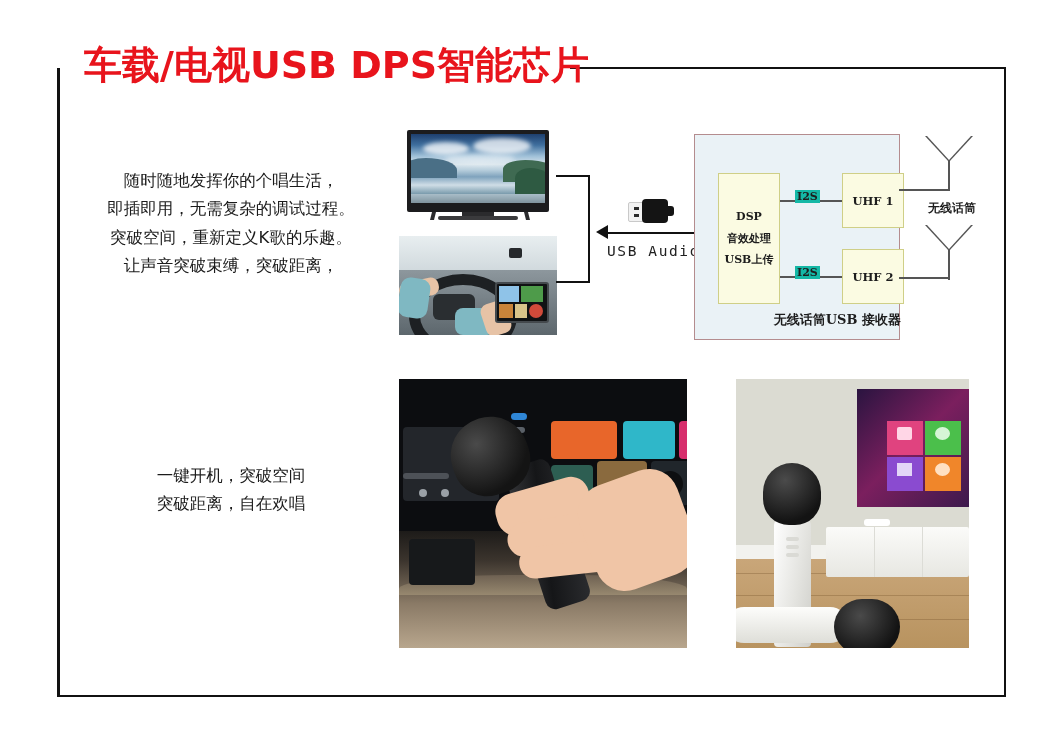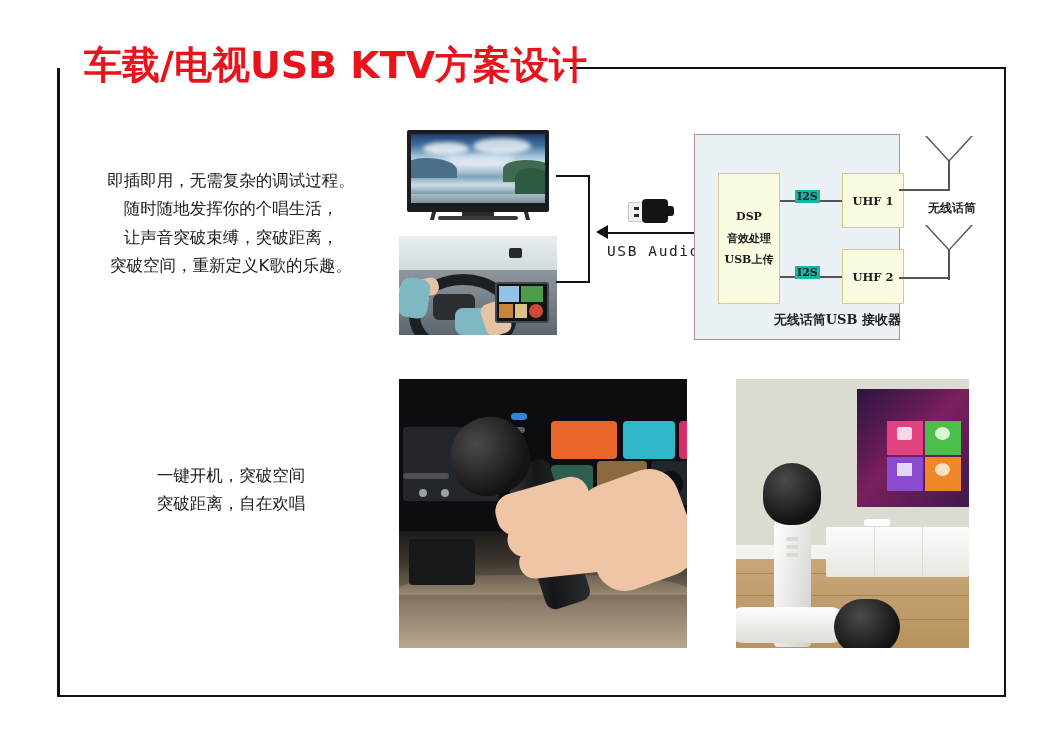--- a/index.html
+++ b/index.html
@@ -152,27 +152,27 @@
 </head>
 <body>
 
 <div id="slide">
 
   <div class="frame-left"></div>
   <div class="frame-bottom"></div>
   <div class="frame-right"></div>
   <div class="frame-top"></div>
 
-  <div id="title">车载/电视USB KTV方案设计</div>
+  <div id="title">车载/电视USB DPS智能芯片</div>
 
   <div id="text-top" class="left-text">
+    <div>随时随地发挥你的个唱生活，</div>
     <div>即插即用，无需复杂的调试过程。</div>
-    <div>随时随地发挥你的个唱生活，</div>
+    <div>突破空间，重新定义K歌的乐趣。</div>
     <div>让声音突破束缚，突破距离，</div>
-    <div>突破空间，重新定义K歌的乐趣。</div>
   </div>
 
   <div id="text-bottom" class="left-text">
     <div>一键开机，突破空间</div>
     <div>突破距离，自在欢唱</div>
   </div>
 
   <div id="photo-tv" class="photo">
     <div class="tv-body">
       <div class="tv-screen">

